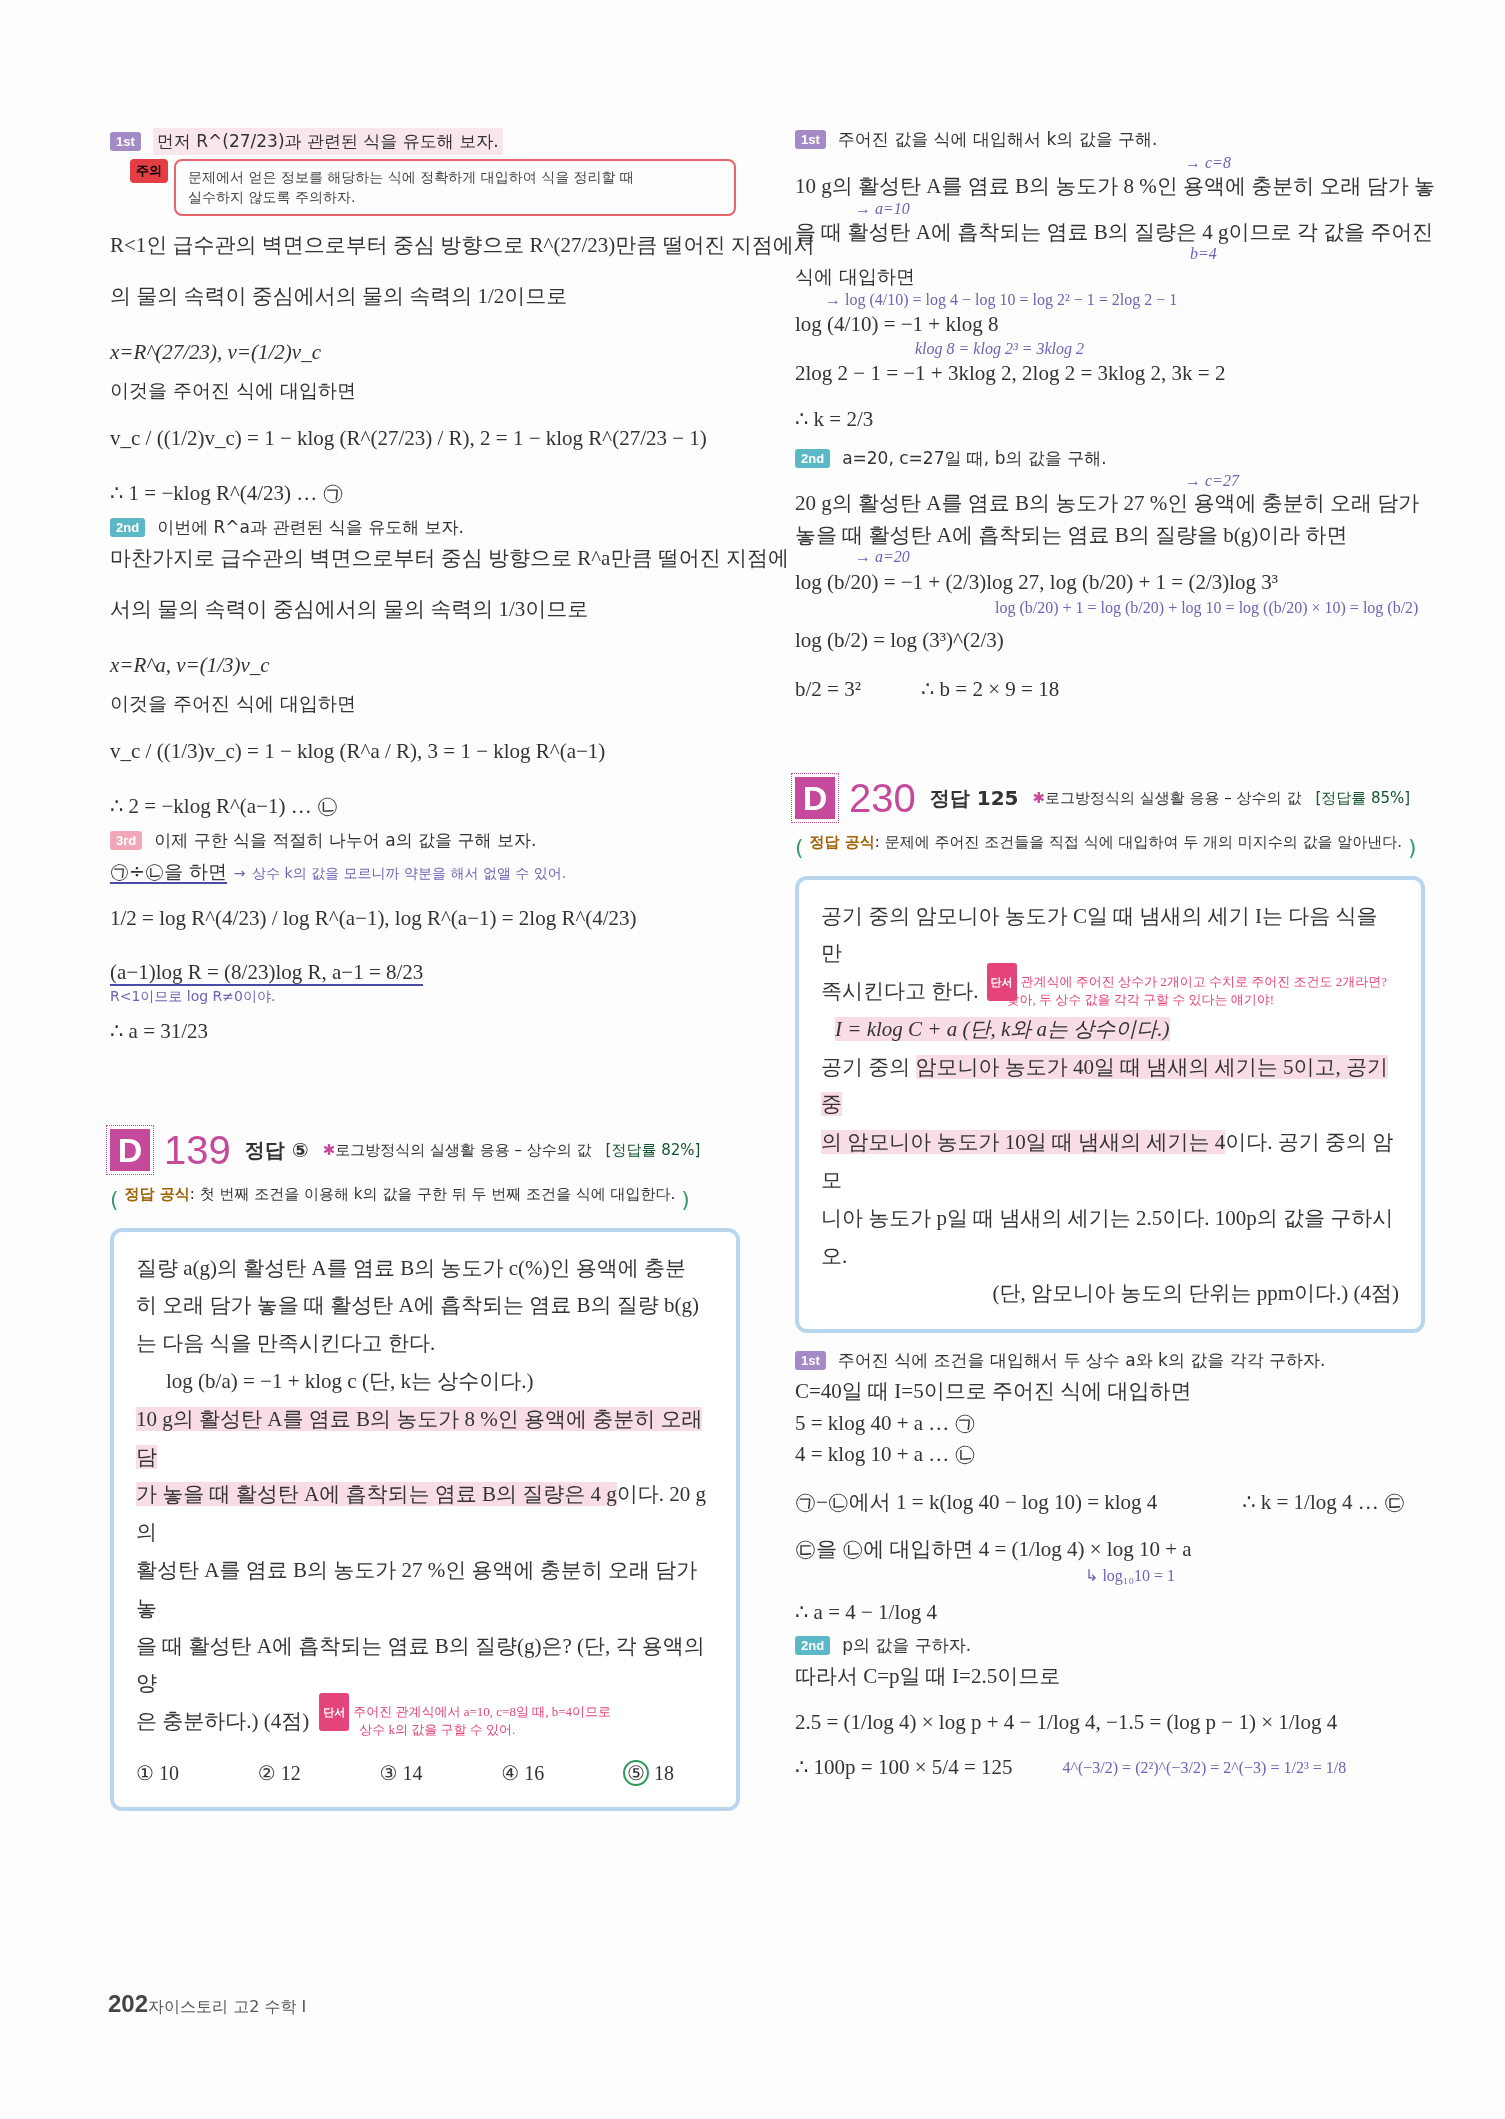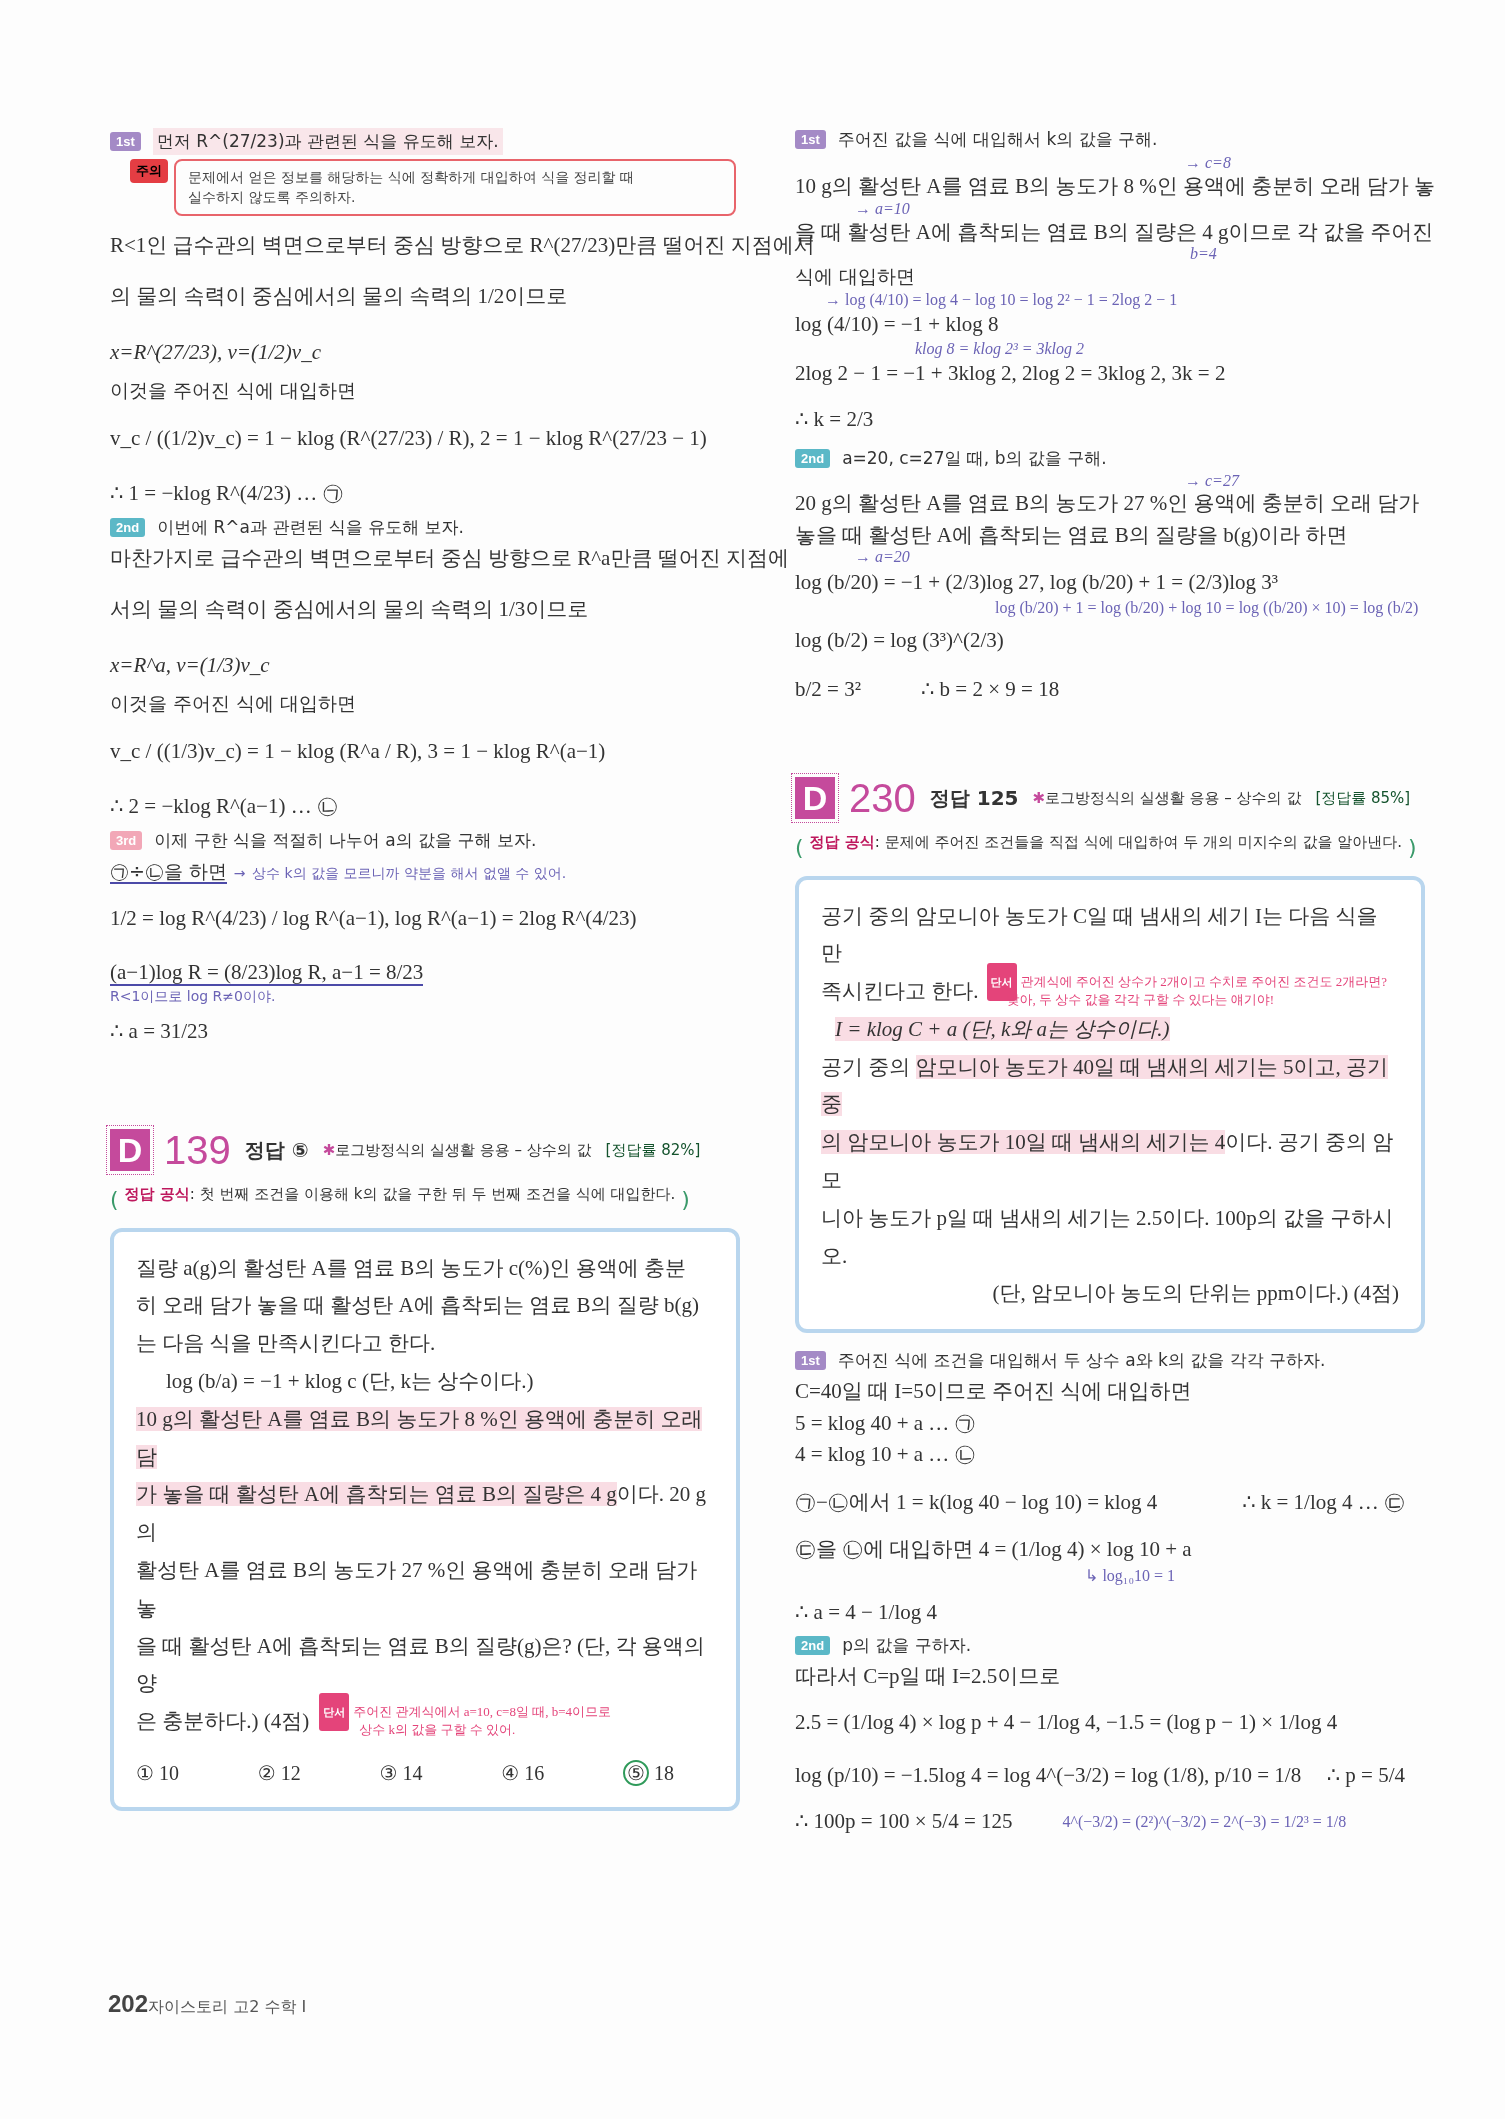--- a/index.html
+++ b/index.html
@@ -27,21 +27,21 @@
   .ul { border-bottom: 2px solid #4c4aa8; }
   .problem-head { display: flex; align-items: center; gap: 14px; margin: 24px 0 10px; }
   .dbox { background: #c54a9c; color: #fff; font-family: "Liberation Sans", sans-serif; font-weight: bold; font-size: 34px; width: 40px; height: 42px; display: flex; align-items: center; justify-content: center; outline: 1px dotted #c54a9c; outline-offset: 3px; }
   .pnum { font-family: "Liberation Sans", sans-serif; color: #c54a9c; font-size: 40px; }
   .ans { font-weight: bold; font-size: 20px; color: #333; }
   .topic { font-size: 15px; color: #333; }
   .topic .star { color: #c54a9c; }
   .rate { font-size: 15px; color: #14532d; }
   .formula-tip { display: flex; gap: 6px; font-size: 15px; color: #333; line-height: 1.5; margin-bottom: 12px; }
   .formula-tip .bracket { color: #3a9a6a; font-size: 22px; }
-  .formula-tip .label { color: #be185d; font-weight: bold; }
+  .formula-tip .label { color: #a16207; font-weight: bold; }
   .pbox { border: 4px solid #b9d6ee; border-radius: 12px; padding: 18px 22px 16px; background: #fff; font-family: "Liberation Serif", serif; font-size: 21px; line-height: 1.8; color: #333; }
   .hl { background: #f9dde4; }
   .hint { display: inline-block; color: #e4447a; font-size: 13px; line-height: 1.35; vertical-align: top; }
   .hint-tag { background: #e4447a; color: #fff; font-size: 11px; font-weight: bold; padding: 13px 4px; border-radius: 3px; margin-right: 4px; }
   .choices { display: flex; justify-content: space-between; margin-top: 14px; padding-right: 40px; }
   .choice { font-family: "Liberation Serif", serif; font-size: 20px; }
   .footer { position: absolute; left: 108px; top: 1990px; display: flex; align-items: baseline; gap: 0; }
   .page-num { font-family: "Liberation Sans", sans-serif; font-weight: bold; font-size: 24px; color: #444; }
   .book { font-size: 16px; color: #555; }
   .right-note { margin-left: 140px; }
@@ -214,24 +214,20 @@
   </div>
   <div class="line math" style="margin-top:16px">㉢을 ㉡에 대입하면 4 = (1/log 4) × log 10 + a</div>
   <div class="note-serif" style="margin-left:290px">↳ <span>log₁₀10 = 1</span></div>
   <div class="line math" style="margin-top:12px">∴ a = 4 − 1/log 4</div>
   <div class="step">
     <span class="badge b2">2nd</span>
     <span class="step-text">p의 값을 구하자.</span>
   </div>
   <div class="line math">따라서 C=p일 때 I=2.5이므로</div>
   <div class="line math" style="margin-top:14px">2.5 = (1/log 4) × log p + 4 − 1/log 4, −1.5 = (log p − 1) × 1/log 4</div>
-  <div class="line math" style="margin-top:22px; display:flex; justify-content:space-between; padding-right:20px">
-    <span>log (p/10) = −1.5log 4 = log 4^(−3/2) = log (1/8), p/10 = 1/8</span>
-    <span>∴ p = 5/4</span>
-  </div>
   <div class="line math" style="margin-top:14px; display:flex; gap:50px; align-items:center">
     <span>∴ 100p = 100 × 5/4 = 125</span>
     <span class="note-serif">4^(−3/2) = (2²)^(−3/2) = 2^(−3) = 1/2³ = 1/8</span>
   </div>
 </div>
 
 <div class="footer">
   <span class="page-num">202</span>
   <span class="book">자이스토리 고2 수학 I</span>
 </div>

